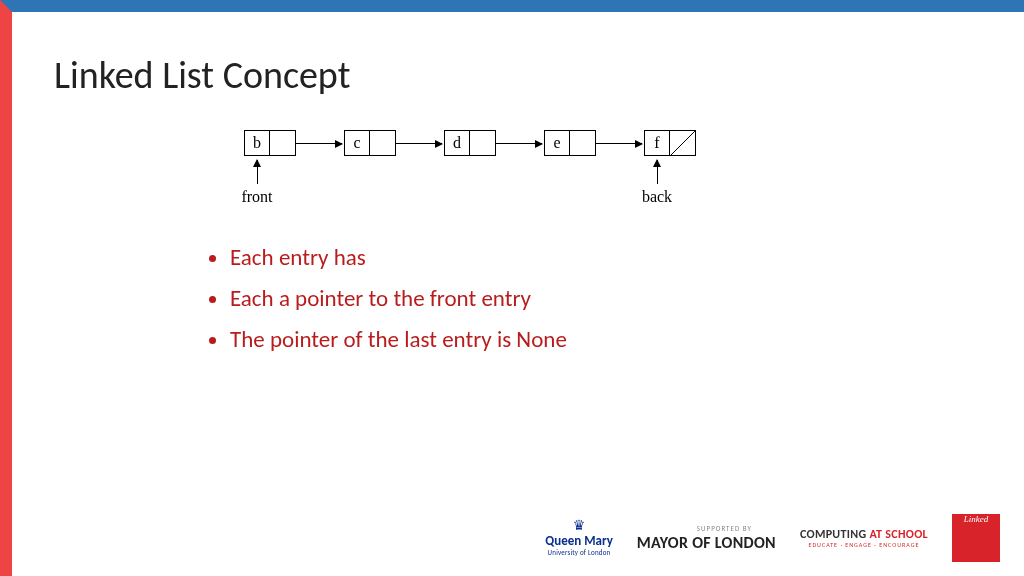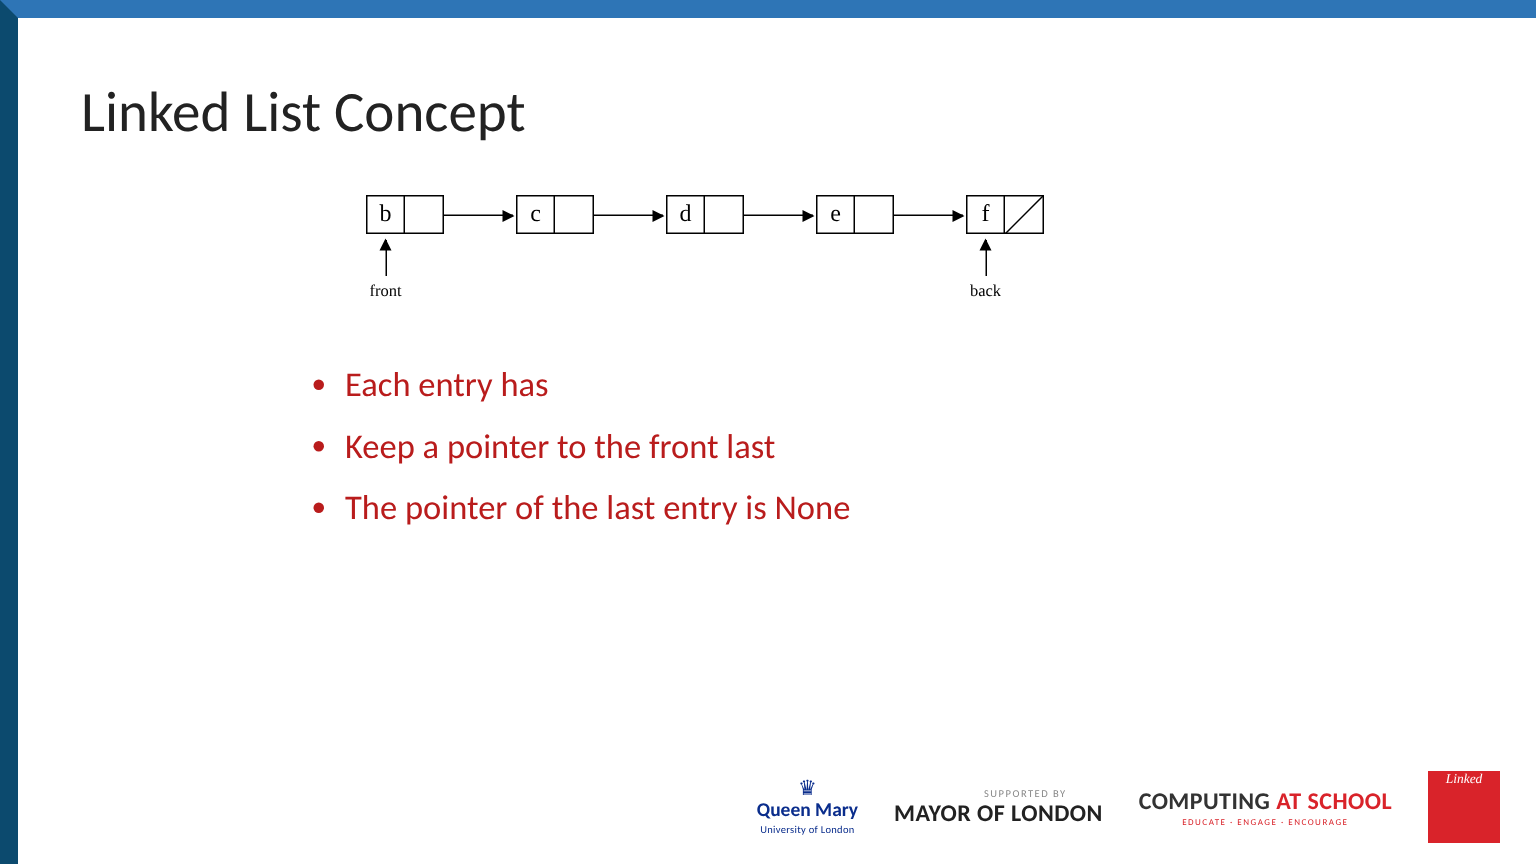--- a/index.html
+++ b/index.html
@@ -1,20 +1,20 @@
 <!DOCTYPE html>
 <html><head>
 <meta charset="utf-8">
 <style>
   * { box-sizing: border-box; margin: 0; padding: 0; }
   html, body { width: 1024px; height: 576px; font-family: "Segoe UI", "Calibri", Arial, sans-serif; background: #fff; }
   .slide {
     width: 1024px; height: 576px; position: relative;
     border-top: 12px solid #2e75b6;
-    border-left: 12px solid #0c4a6e;
+    border-left: 12px solid #ef4444;
     background: #fff;
     overflow: hidden;
   }
   .title {
     position: absolute; left: 42px; top: 40px;
     font-size: 38px; font-weight: 400; color: #222;
   }
   .diagram {
     position: absolute; left: 232px; top: 118px; width: 540px; height: 90px;
   }
@@ -35,42 +35,42 @@
     border-left: 8px solid #000; border-top: 4px solid transparent; border-bottom: 4px solid transparent;
   }
   .ptrwrap { position: absolute; text-align: center; width: 60px; }
   .up-arrow {
     width: 1px; height: 24px; background: #000; margin: 0 auto; position: relative;
   }
   .up-arrow::before {
     content: ""; position: absolute; left: -3.5px; top: -1px;
     border-bottom: 8px solid #000; border-left: 4px solid transparent; border-right: 4px solid transparent;
   }
-  .ptrlabel { font-family: Georgia, "Times New Roman", serif; font-size: 11px; margin-top: 4px; }
+  .ptrlabel { font-family: Georgia, "Times New Roman", serif; font-size: 16px; margin-top: 4px; }
   .null-slash {
     position: absolute; width: 26px; height: 26px; pointer-events: none;
   }
   .null-slash line { stroke: #000; stroke-width: 1; }
   .content {
     position: absolute; left: 192px; top: 230px; width: 700px;
     font-size: 23px; color: #b91c1c; line-height: 1.35;
   }
   .content ul { list-style: disc; padding-left: 26px; }
   .content ul ul { font-size: 20px; margin-top: 4px; margin-bottom: 8px; }
   .content > ul > li { margin-bottom: 10px; }
   .logos {
     position: absolute; bottom: 14px; right: 24px; display: flex; align-items: center; gap: 24px;
   }
   .logo { display: flex; flex-direction: column; align-items: center; font-size: 9px; color: #555; }
   .qm { color: #0a2d8c; font-weight: 600; font-size: 13px; }
   .qm-sub { font-size: 7px; color: #0a2d8c; letter-spacing: 0.2px; }
   .qm-crown { font-size: 14px; color: #0a2d8c; line-height: 1; }
   .mol-top { font-size: 7px; letter-spacing: 1px; color: #888; margin-left: 36px; }
   .mol-main { font-size: 16px; font-weight: 700; color: #222; letter-spacing: 0.3px; }
-  .cas-main { font-weight: 800; font-size: 16px; color: #333; letter-spacing: 0.3px; }
+  .cas-main { font-weight: 800; font-size: 12px; color: #333; letter-spacing: 0.3px; }
   .cas-main .red { color: #d9232a; }
   .cas-sub { font-size: 6px; letter-spacing: 1px; color: #d9232a; }
   .kcl {
     background: #d9232a; color: #fff; width: 48px; height: 48px;
     display: flex; flex-direction: column; align-items: center; justify-content: center;
     font-family: Georgia, "Times New Roman", serif; line-height: 0.95;
   }
   .kcl .k { font-size: 20px; font-weight: 700; }
   .kcl .coll { font-size: 9px; font-style: italic; }
   .kcl .lon { font-size: 13px; font-weight: 700; letter-spacing: 0.5px; margin-top: 44px; }
@@ -123,21 +123,21 @@
       <div class="up-arrow"></div>
       <div class="ptrlabel">back</div>
     </div>
   </div>
 
   <div class="content">
     <ul>
       <li>
         <span>Each entry has</span>
       </li>
-      <li>Keep a pointer to the front last</li>
+      <li>Each a pointer to the front entry</li>
       <li>The pointer of the last entry is None</li>
     </ul>
   </div>
 
   <div class="logos">
     <div class="logo">
       <span class="qm-crown">♛</span>
       <span class="qm">Queen Mary</span>
       <span class="qm-sub">University of London</span>
     </div>

